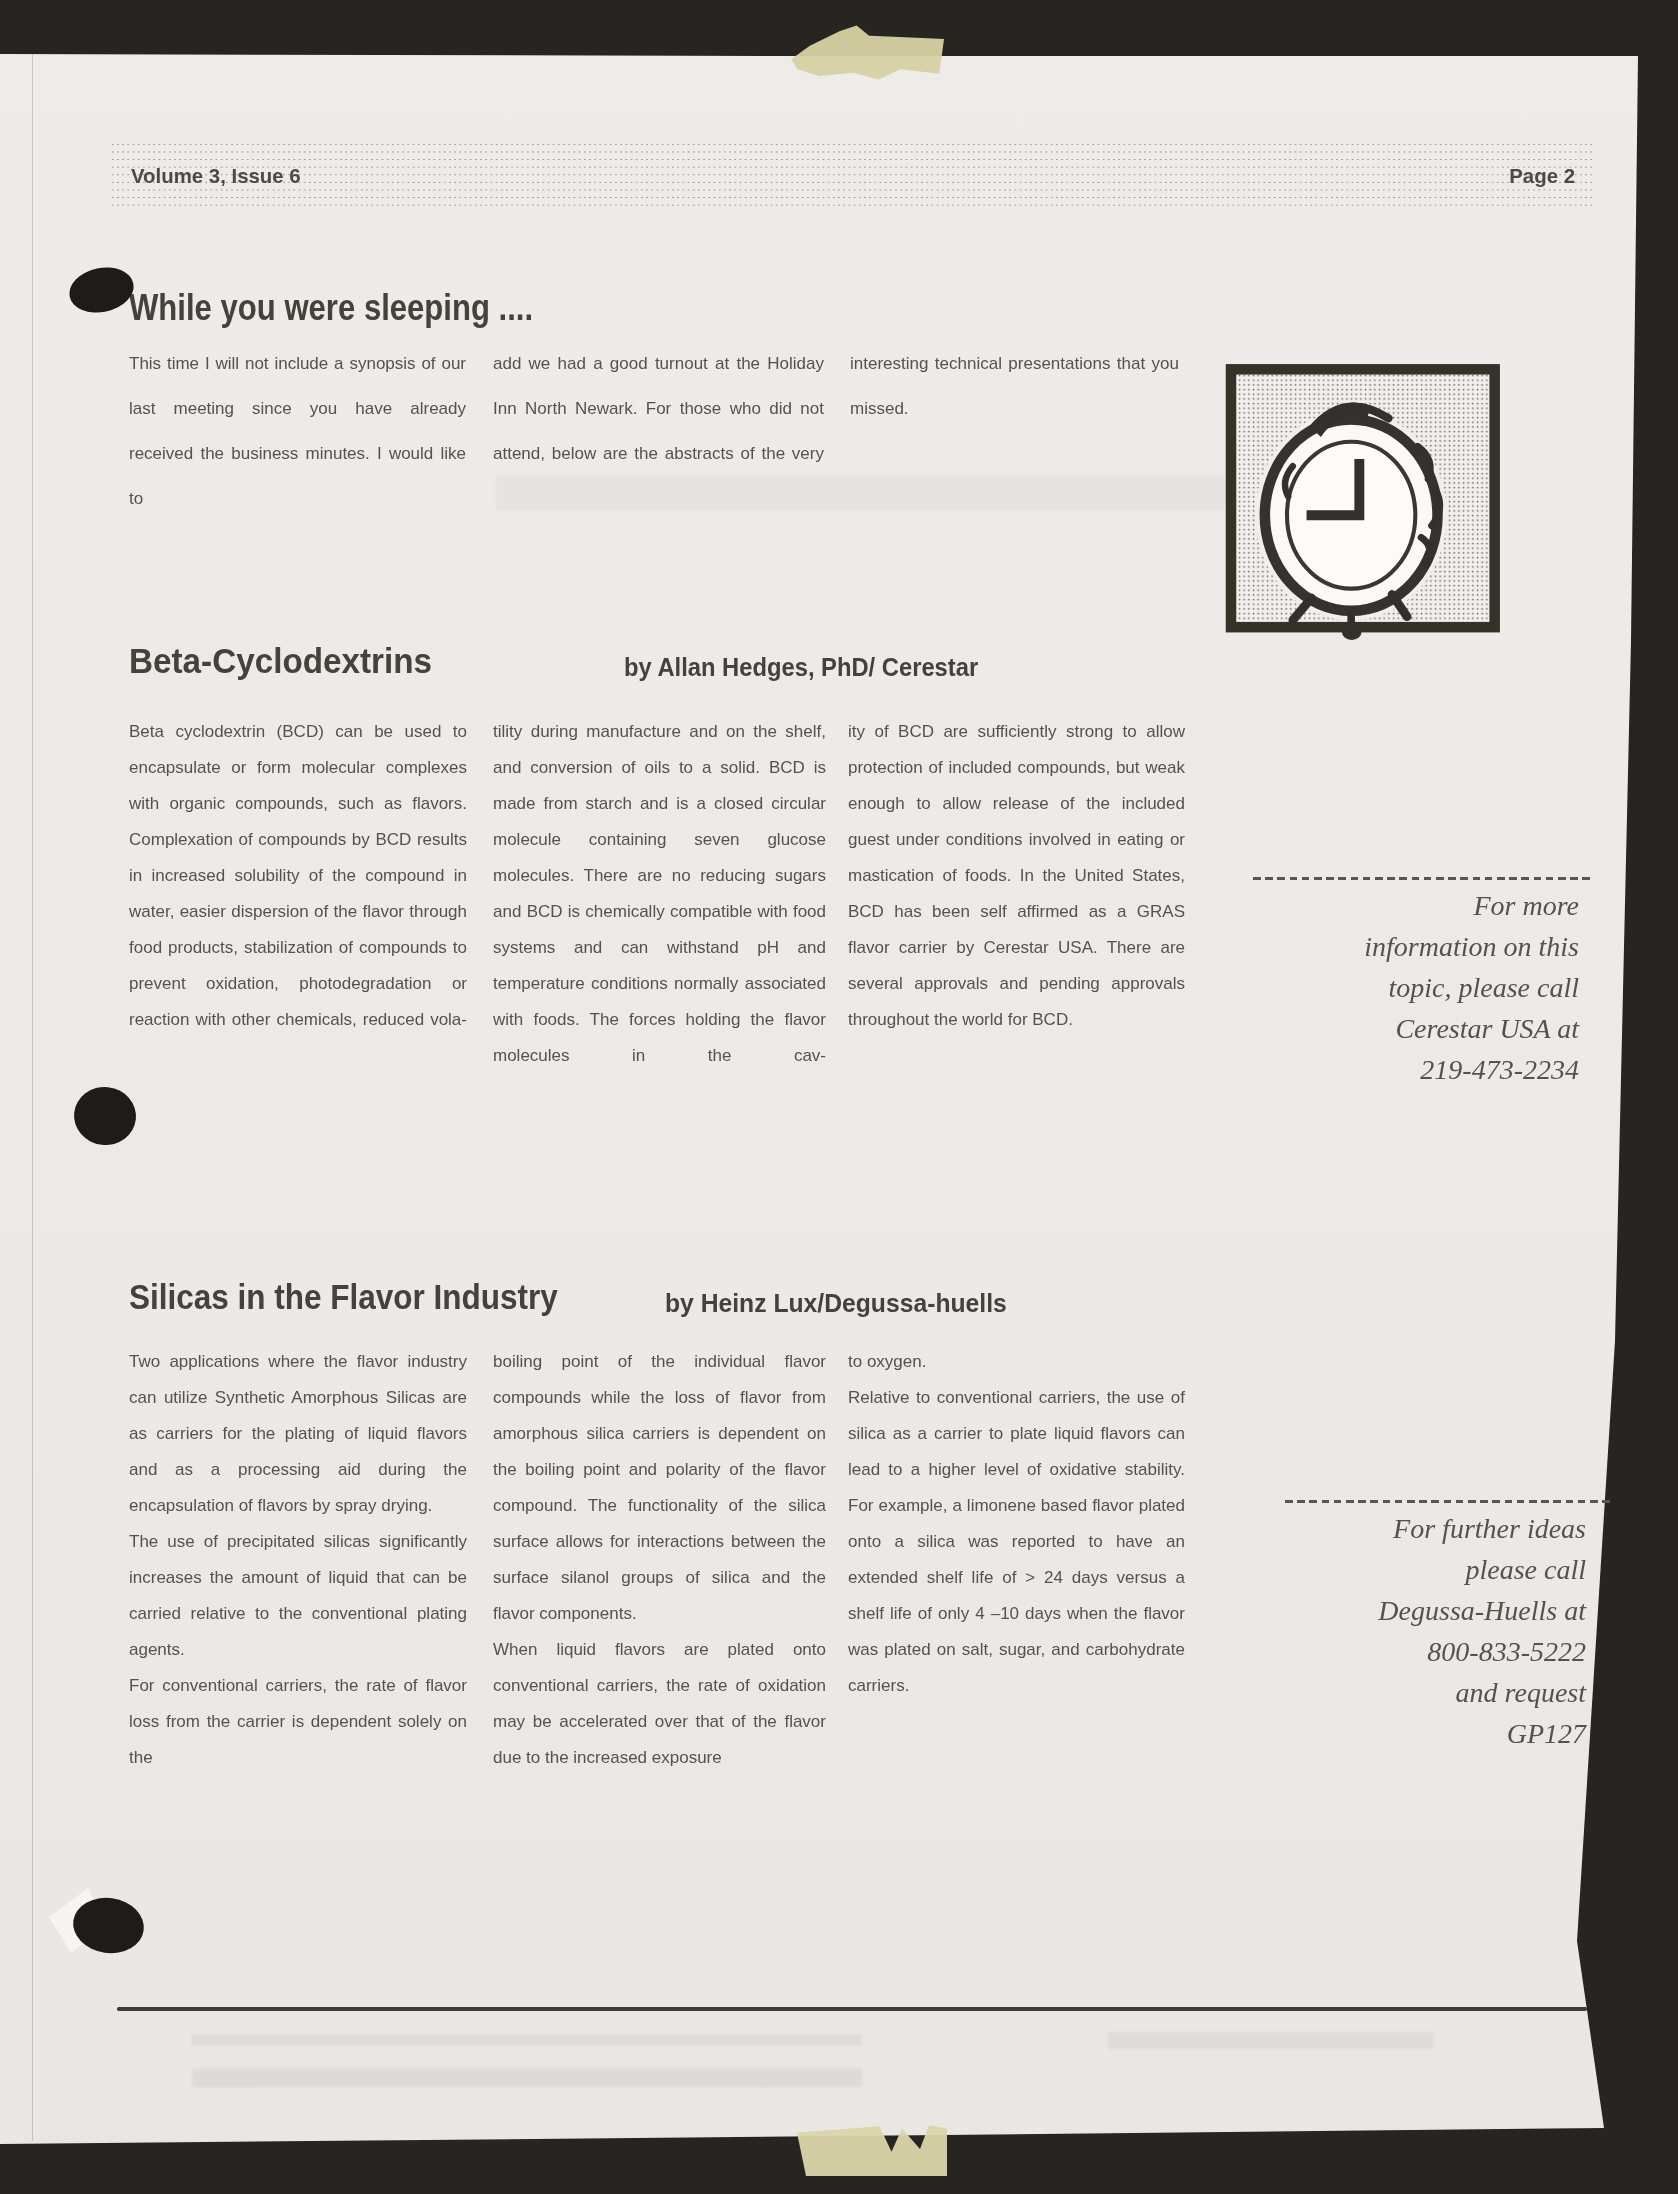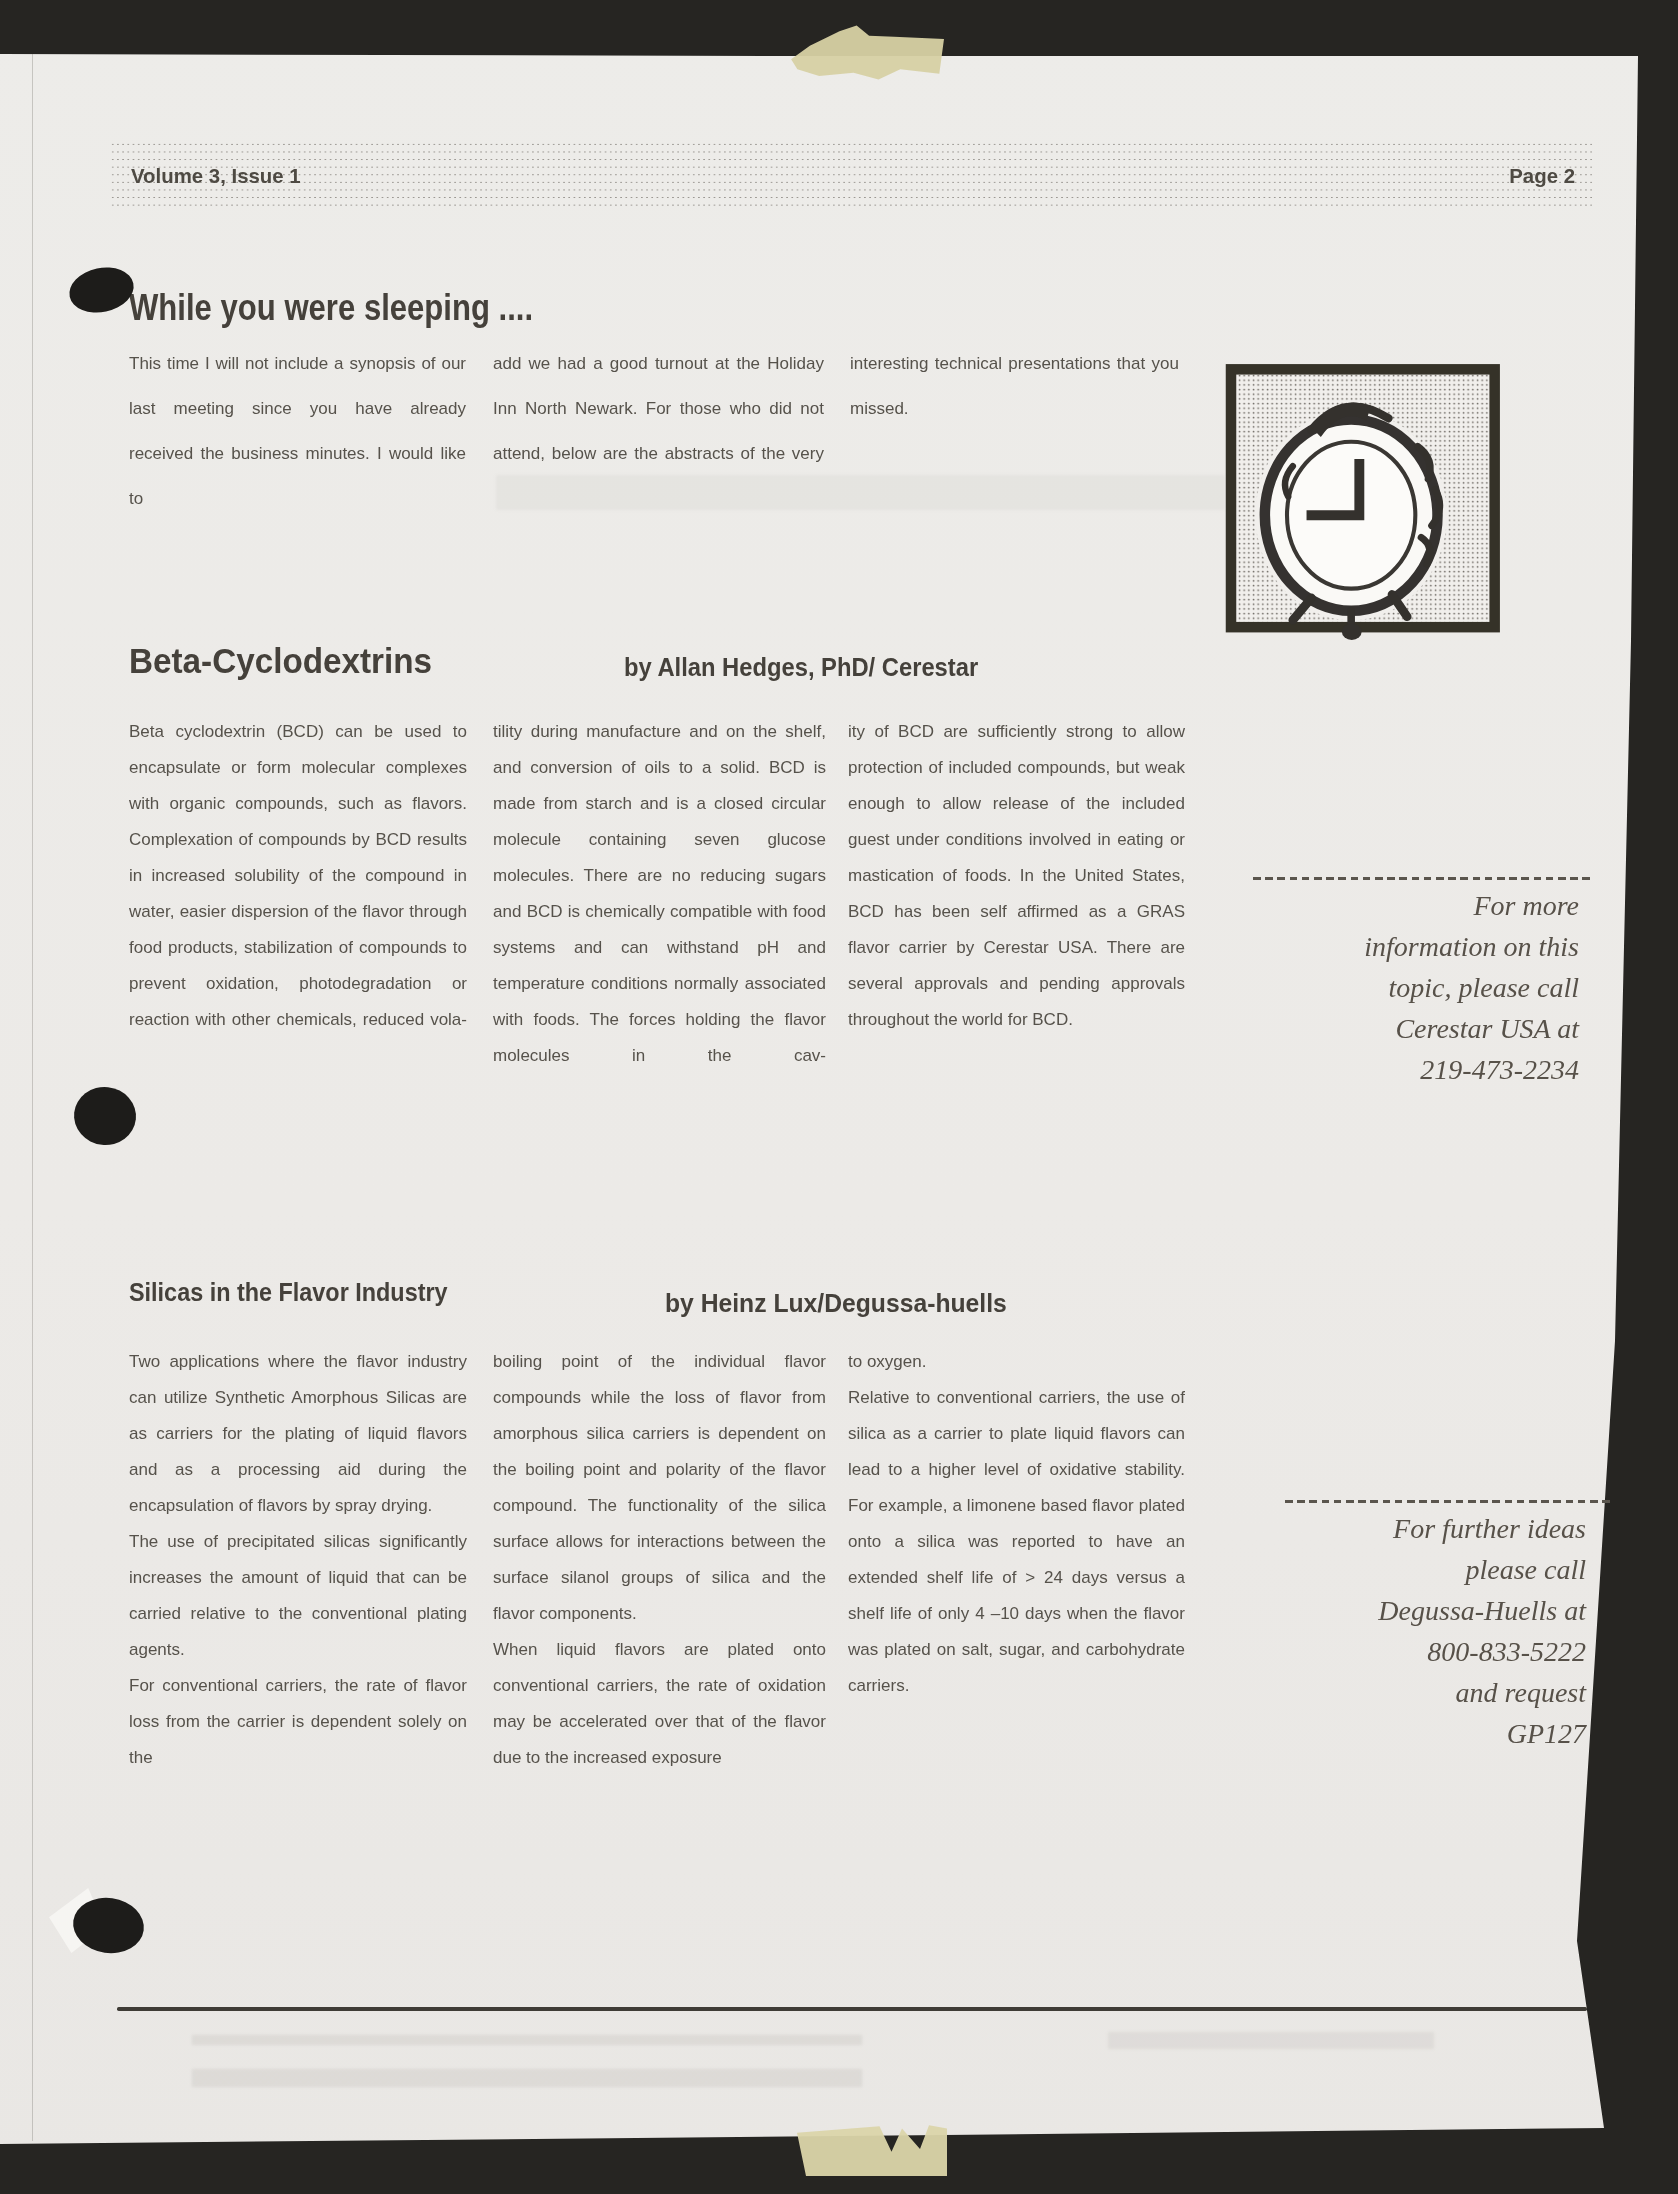--- a/index.html
+++ b/index.html
@@ -30,21 +30,21 @@
   }
   .masthead span{
     font-weight:bold;font-size:20.4px;color:#4e4a43;letter-spacing:0px;
   }
   
   .h-title{position:absolute;color:#45413b;font-weight:bold;white-space:nowrap;}
   .h-title .sx{display:inline-block;transform:scaleX(.84);transform-origin:left center;}
   #title-sleeping{left:129px;top:287px;font-size:37px;}
   #title-bcd{left:129px;top:641px;font-size:35px;}
   #byline-bcd{left:624px;top:653px;font-size:25px;}
-  #title-silicas{left:129px;top:1277px;font-size:26px;}
+  #title-silicas{left:129px;top:1277px;font-size:35px;}
   #byline-silicas{left:665px;top:1288px;font-size:26px;}
   .byline .sx{transform:scaleX(.95);}
   
   .col{
     position:absolute;color:#56524b;font-size:17px;
     text-align:justify;white-space:pre-line;
   }
   .intro{line-height:45px;top:341px;}
   .stretch-last{text-align-last:justify;}
   .dense{line-height:36px;}
@@ -108,21 +108,21 @@
 </style>
 </head>
 <body>
 
 <div id="canvas">
 
   <div id="paper"></div>
   <div class="crease"></div>
 
   <div class="masthead">
-    <span>Volume 3, Issue 1</span>
+    <span>Volume 3, Issue 6</span>
     <span>Page 2</span>
   </div>
 
   <div id="title-sleeping" class="h-title"><span class="sx">While you were sleeping ....</span></div>
   <div id="intro-c1" class="col intro stretch-last">This time I will not include a synopsis of our last meeting since you have already received the business minutes. I would like to</div>
   <div id="intro-c2" class="col intro stretch-last">add we had a good turnout at the Holiday Inn North Newark. For those who did not attend, below are the abstracts of the very</div>
   <div id="intro-c3" class="col intro">interesting technical presentations that you missed.</div>
 
   <svg id="clock" viewBox="0 0 480 480">
     <defs>

